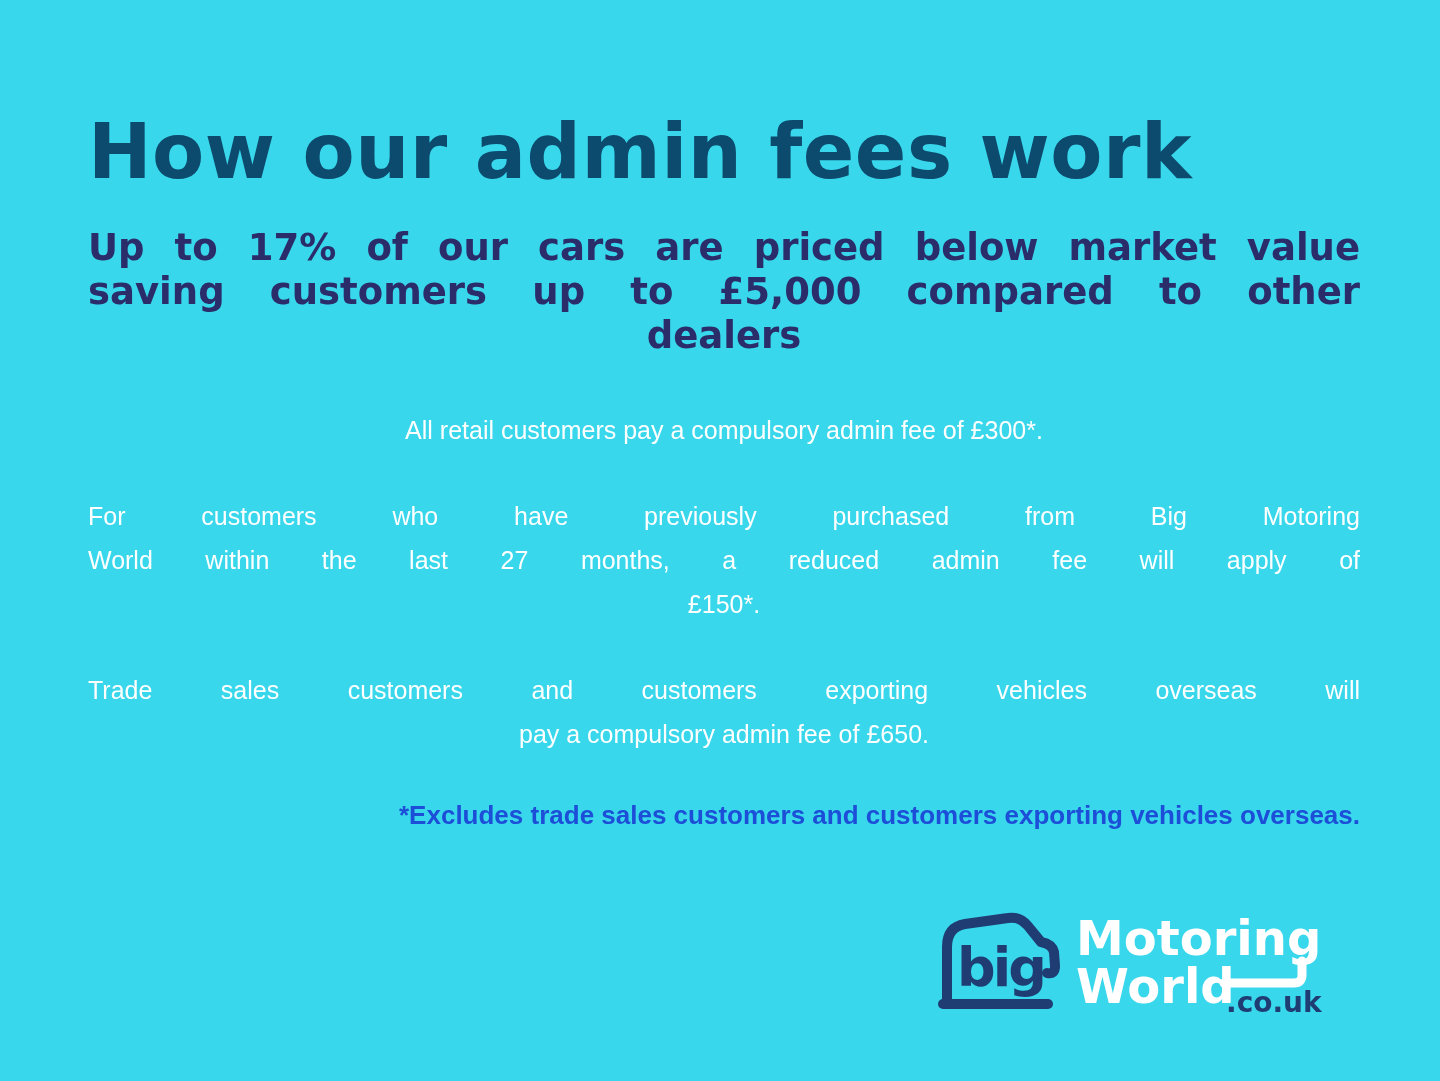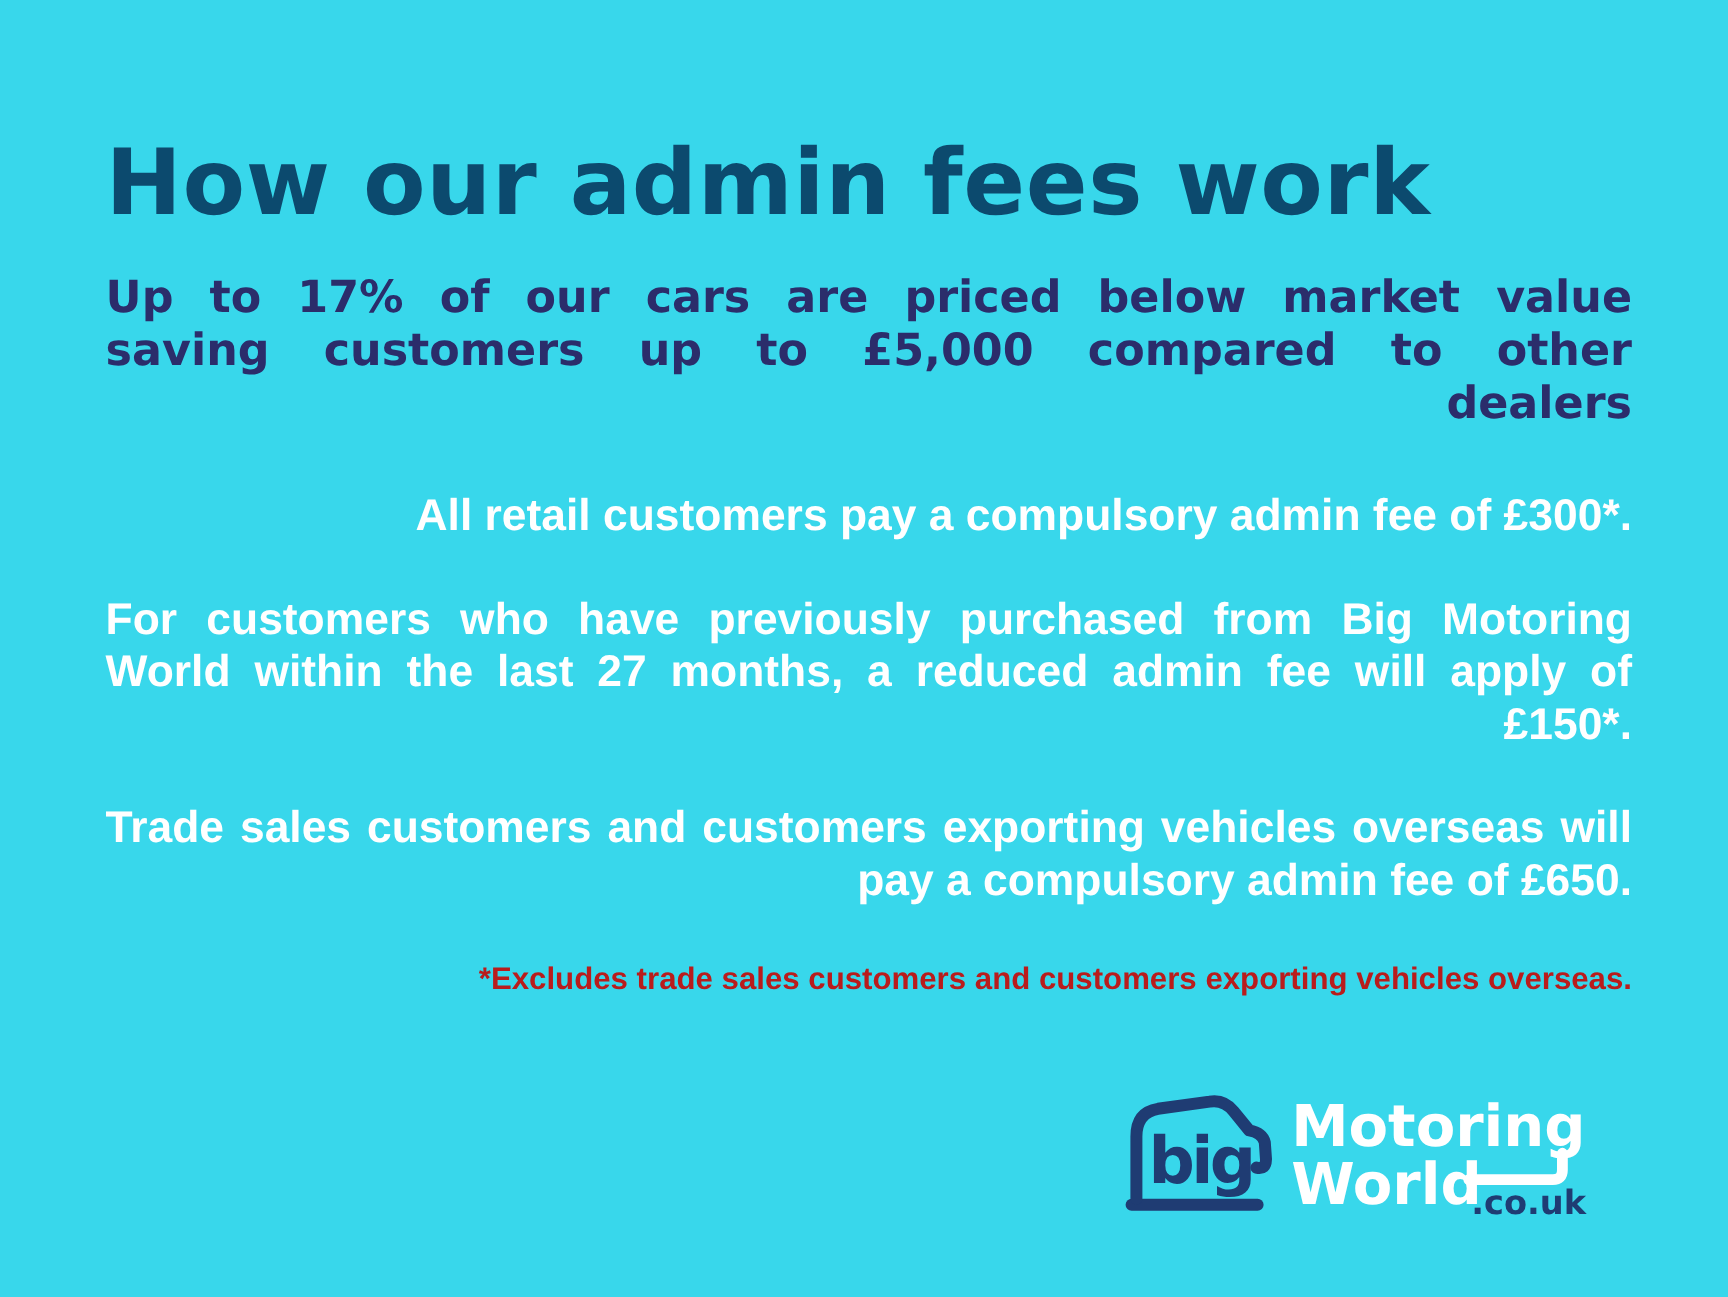--- a/index.html
+++ b/index.html
@@ -29,32 +29,32 @@
   }
   .subheading {
     font-family: "DejaVu Sans", sans-serif;
     font-size: 37px;
     font-weight: 800;
     color: #2b2d6b;
     line-height: 44px;
     margin-bottom: 50px;
   }
   .body-para {
-    font-size: 37px;
-    font-weight: 700;
+    font-size: 25px;
+    font-weight: 400;
     color: #ffffff;
     line-height: 44px;
     margin: 0 0 42px 0;
   }
   .jline { text-align: justify; text-align-last: justify; }
-  .lline { text-align: right; }
+  .lline { text-align: center; }
   .footnote {
     font-size: 26px;
     font-weight: 700;
-    color: #b91c1c;
+    color: #1d4ed8;
     text-align: right;
     margin-top: 44px;
   }
   .logo {
     position: absolute;
     right: 68px;
     bottom: 60px;
     width: 436px;
     height: 122px;
   }

